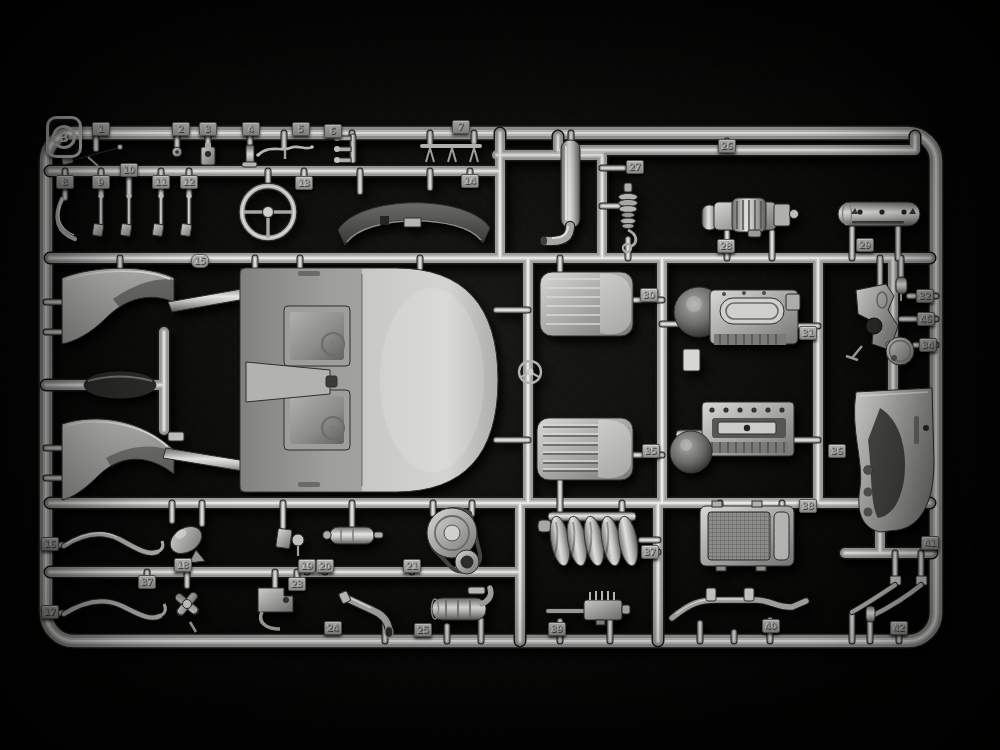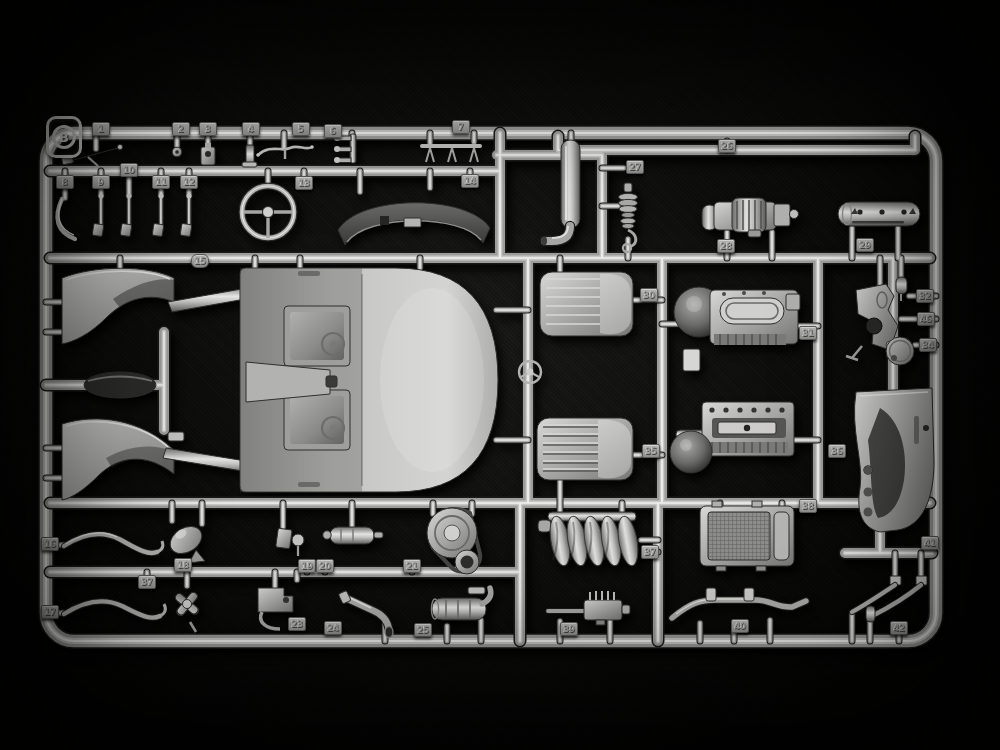--- a/index.html
+++ b/index.html
@@ -510,38 +510,38 @@
       <div class="tag" style="left: 295px; top: 176px;">13</div>
       <div class="tag" style="left: 461px; top: 174px;">14</div>
       <div class="tag" style="left: 191px; top: 254px; border-radius: 6px;">15</div>
       <div class="tag" style="left: 41px; top: 537px;">16</div>
       <div class="tag" style="left: 41px; top: 605px;">17</div>
       <div class="tag" style="left: 156px; top: 558px; margin-left: 18px;">18</div>
       <div class="tag" style="left: 298px; top: 559px;">19</div>
       <div class="tag" style="left: 316px; top: 559px;">20</div>
       <div class="tag" style="left: 403px; top: 559px;">21</div>
       <div class="tag" style="left: 138px; top: 575px;">37</div>
-      <div class="tag" style="left: 288px; top: 577px; margin-top: 40px;">23</div>
+      <div class="tag" style="left: 288px; top: 577px;">23</div>
       <div class="tag" style="left: 324px; top: 621px;">24</div>
       <div class="tag" style="left: 414px; top: 623px;">25</div>
       <div class="tag" style="left: 718px; top: 139px;">26</div>
       <div class="tag" style="left: 626px; top: 160px;">27</div>
       <div class="tag" style="left: 717px; top: 239px;">28</div>
       <div class="tag" style="left: 856px; top: 238px;">29</div>
       <div class="tag" style="left: 640px; top: 288px;">30</div>
       <div class="tag" style="left: 799px; top: 326px;">31</div>
       <div class="tag" style="left: 916px; top: 289px;">32</div>
       <div class="tag" style="left: 917px; top: 312px;">46</div>
       <div class="tag" style="left: 919px; top: 338px;">34</div>
       <div class="tag" style="left: 642px; top: 444px;">35</div>
       <div class="tag" style="left: 828px; top: 444px;">36</div>
       <div class="tag" style="left: 641px; top: 545px;">37</div>
       <div class="tag" style="left: 799px; top: 499px;">38</div>
-      <div class="tag" style="left: 560px; top: 622px;">39</div>
-      <div class="tag" style="left: 731px; top: 619px;">40</div>
+      <div class="tag" style="left: 548px; top: 622px;">39</div>
+      <div class="tag" style="left: 762px; top: 619px;">40</div>
       <div class="tag" style="left: 921px; top: 536px;">41</div>
       <div class="tag" style="left: 890px; top: 621px;">42</div>
     </div>
 
 <div class="logo">
   <div class="ring">
     <span>B</span>
   </div>
 </div>
 

